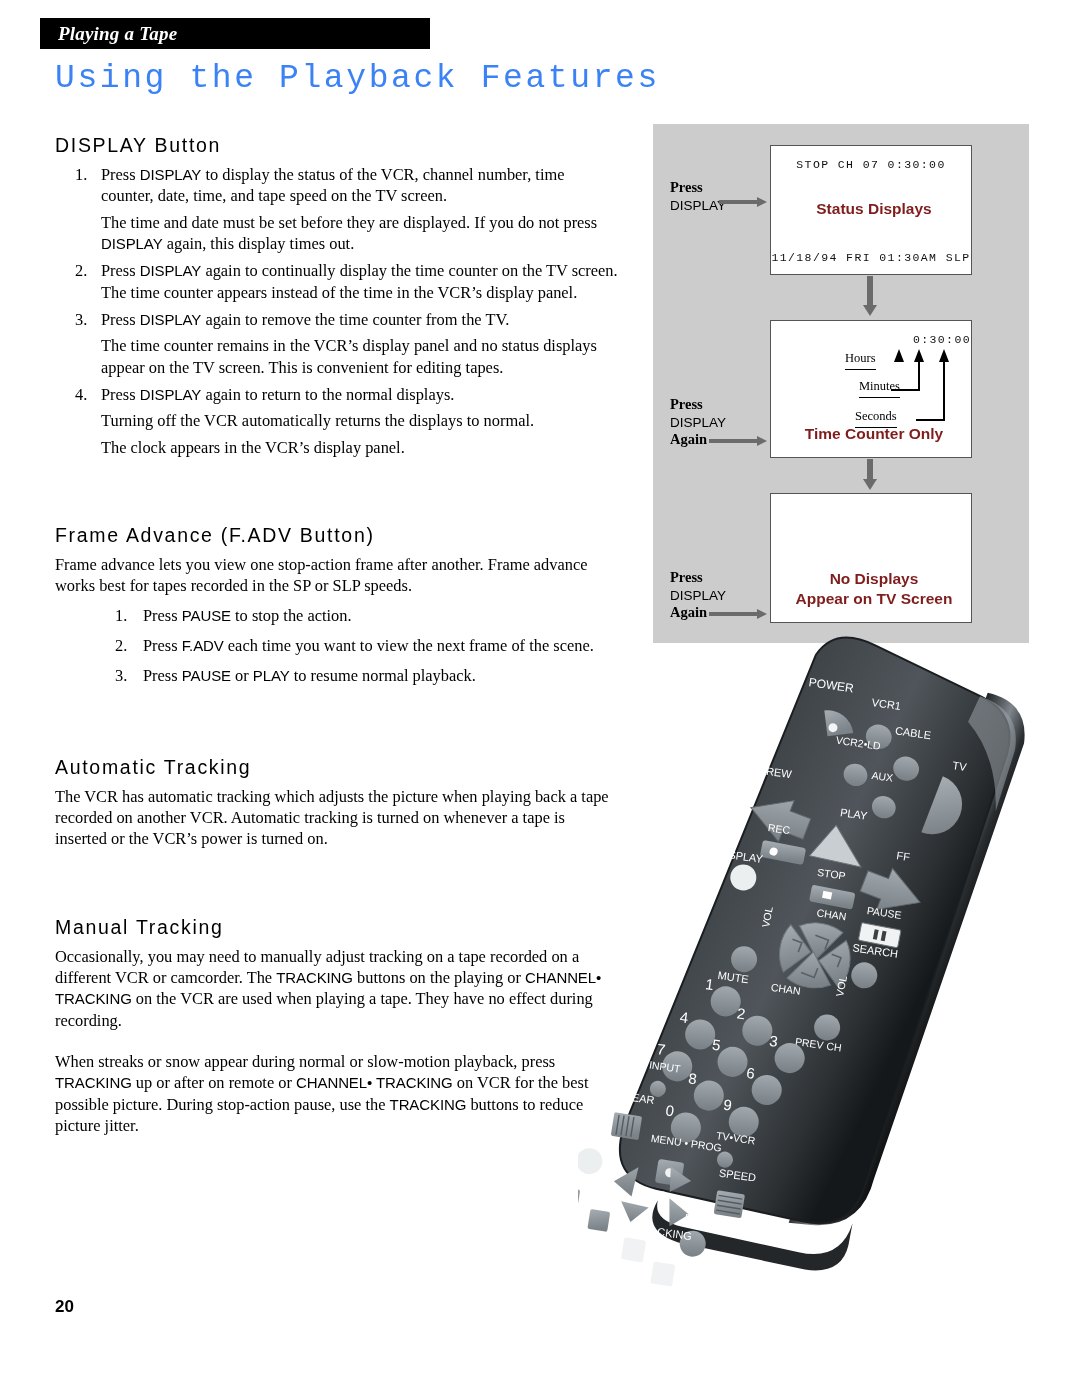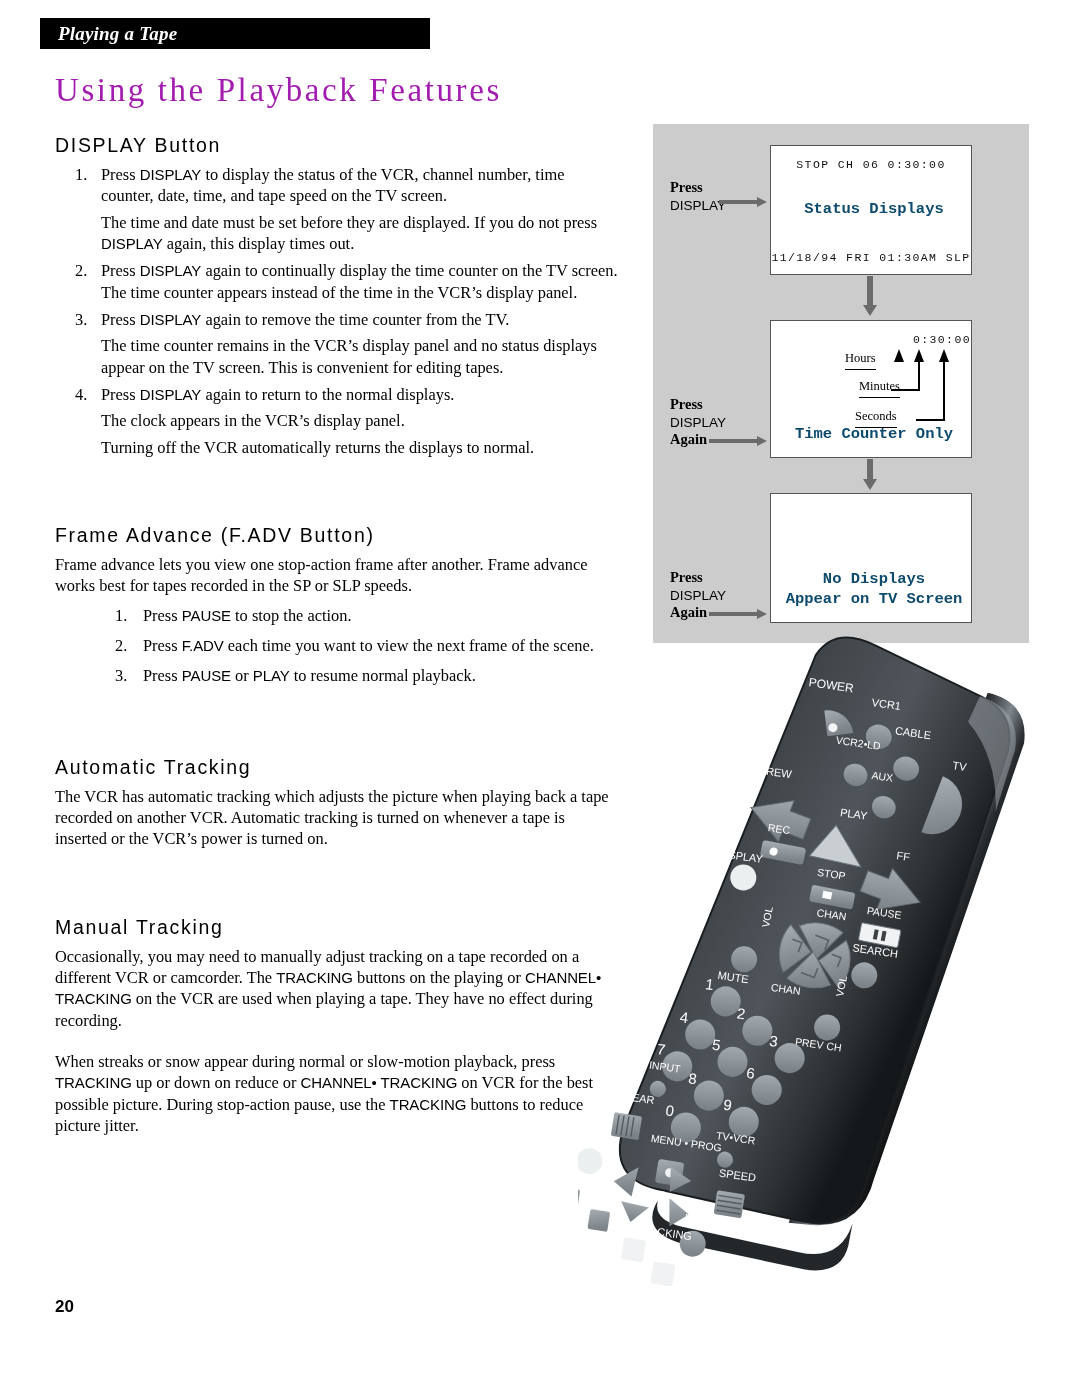--- a/index.html
+++ b/index.html
@@ -16,23 +16,23 @@
     background:#000;display:flex;align-items:center;
   }
   .runhead span{
     color:#fff;font-style:italic;font-weight:bold;
     font-family:"Liberation Serif",serif;font-size:19px;
     padding-left:18px;letter-spacing:.2px;
   }
 
   
   .maintitle{
-    position:absolute;left:55px;top:72px;
-    font-family:Liberation Serif, serif;
-    font-size:33px;letter-spacing:2.6px;color:#a21caf;white-space:nowrap;
+    position:absolute;left:55px;top:60px;
+    font-family:Liberation Mono, monospace;
+    font-size:33px;letter-spacing:2.6px;color:#3b82f6;white-space:nowrap;
   }
 
   
   .col{
     position:absolute;left:55px;top:124px;width:565px;
   }
   h2.sec{
     font-family:"Liberation Sans",sans-serif;
     font-size:19.5px;letter-spacing:1.7px;margin:10px 0 7px 0;font-weight:400;color:#000;
   }
@@ -76,22 +76,22 @@
 
   .osd{
     position:absolute;font-family:"Liberation Mono",monospace;
     font-size:11.5px;letter-spacing:1.4px;color:#111;white-space:nowrap;
   }
   .osd-top{left:0;right:0;top:12px;text-align:center;}
   .osd-bottom{left:0;right:0;bottom:10px;text-align:center;}
   .osd-counter{right:0;top:12px;}
   .boxlabel{
     position:absolute;left:6px;right:0;
-    font-family:Liberation Mono, monospace;font-weight:bold;font-size:15.5px;
-    text-align:center;color:#0c4a6e;
+    font-family:Liberation Sans, sans-serif;font-weight:bold;font-size:15.5px;
+    text-align:center;color:#7f1d1d;
   }
   .bl1{top:54px;}
   .bl2{bottom:14px;}
   .bl3a{bottom:34px;}
   .bl3b{bottom:14px;}
 
   
   .press{
     position:absolute;font-size:14.5px;color:#000;line-height:1.22;
   }
@@ -174,22 +174,22 @@
 
       <li>
         <span class="num">3.</span>
         <span><span>Press </span><span class="kw">DISPLAY</span><span> again to remove the time counter from the TV.</span></span>
         <div class="sub">The time counter remains in the VCR’s display panel and no status displays appear on the TV screen.  This is convenient for editing tapes.</div>
       </li>
 
       <li>
         <span class="num">4.</span>
         <span><span>Press </span><span class="kw">DISPLAY</span><span> again to return to the normal displays.</span></span>
+        <div class="sub">Turning off the VCR automatically returns the displays to normal.</div>
         <div class="sub">The clock appears in the VCR’s display panel.</div>
-        <div class="sub">Turning off the VCR automatically returns the displays to normal.</div>
       </li>
     </ol>
 
     <div class="gap-l"></div>
 
     <h2 class="sec">Frame Advance (F.ADV Button)</h2>
     <p class="body para">Frame advance lets you view one stop-action frame after another.  Frame advance works best for tapes recorded in the SP or SLP speeds.</p>
 
     <ol class="steps ind" style="margin-top:8px;">
       <li>
@@ -212,38 +212,38 @@
     <p class="body para">The VCR has automatic tracking which adjusts the picture when playing back a tape recorded on another VCR.  Automatic tracking is turned on whenever a tape is inserted or the VCR’s power is turned on.</p>
 
     <div class="gap-l"></div>
 
     <h2 class="sec">Manual Tracking</h2>
 
     <p class="body para"><span>Occasionally, you may need to manually adjust tracking on a tape recorded on a different VCR or camcorder.  The </span><span class="kw">TRACKING</span><span> buttons on the playing or </span><span class="kw">CHANNEL• TRACKING</span><span> on the VCR are used when playing a tape.  They have no effect during recording.</span></p>
 
     <div class="gap-s"></div>
 
-    <p class="body para"><span>When streaks or snow appear during normal or slow-motion playback, press </span><span class="kw">TRACKING</span><span> up or down on reduce or </span><span class="kw">CHANNEL• TRACKING</span><span> on VCR for the best possible picture.  During stop-action pause, use the </span><span class="kw">TRACKING</span><span> buttons to reduce picture jitter.</span></p>
+    <p class="body para"><span>When streaks or snow appear during normal or slow-motion playback, press </span><span class="kw">TRACKING</span><span> up or after on remote or </span><span class="kw">CHANNEL• TRACKING</span><span> on VCR for the best possible picture.  During stop-action pause, use the </span><span class="kw">TRACKING</span><span> buttons to reduce picture jitter.</span></p>
   </div>
 
   <div class="pageno">20</div>
 
   <div class="diagram">
 
     <div class="press p1">
       <b>Press</b><br>
       <span class="d">DISPLAY</span>
     </div>
     <div class="harrow ha1">
       <div class="shaft"></div>
         <div class="head"></div>
     </div>
 
     <div class="tvbox tv1">
-      <div class="osd osd-top">STOP   CH 06   0:30:00</div>
+      <div class="osd osd-top">STOP   CH 07   0:30:00</div>
       <div class="boxlabel bl1">Status Displays</div>
       <div class="osd osd-bottom">11/18/94 FRI 01:30AM SLP</div>
     </div>
 
     <div class="varrow va1">
       <div class="shaft"></div>
         <div class="head"></div>
     </div>
 
     <div class="press p2">

